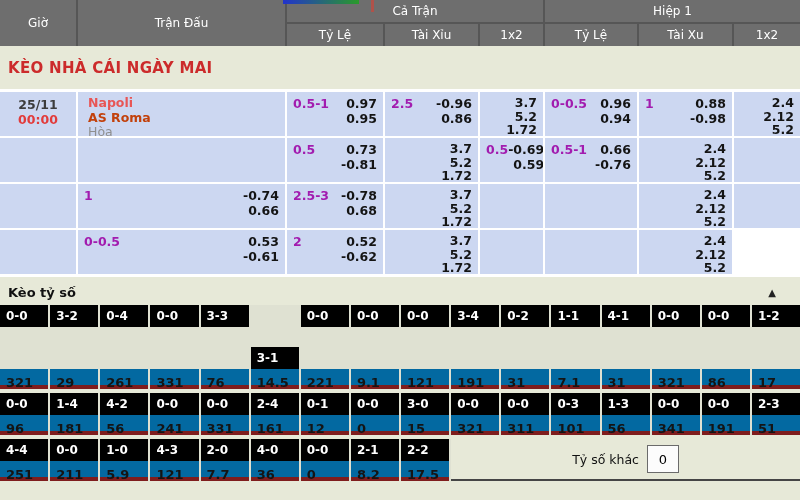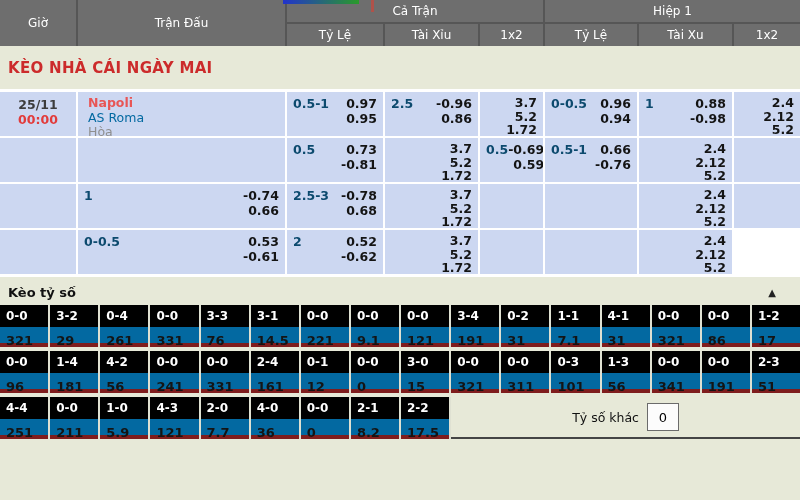--- a/index.html
+++ b/index.html
@@ -24,24 +24,24 @@
   
   .odds-table{display:grid;grid-template-columns:76px 207px 96px 93px 63px 92px 93px 66px;
     grid-template-rows:repeat(4,44px);gap:2px;background:#fff;padding:3px 0;}
   .cell{background:#ccd7f1;box-sizing:border-box;overflow:hidden;}
   .c-time{display:flex;flex-direction:column;align-items:center;padding-top:5px;
     font-size:12.5px;font-weight:bold;line-height:15px;}
   .date{color:#3c3c3c}
   .time{color:#e23b3b}
   .c-match{padding:4px 0 0 10px;font-size:12.5px;line-height:14.5px;display:flex;flex-direction:column;}
   .home{color:#e85555;font-weight:bold}
-  .away{color:#0369a1;font-weight:normal}
+  .away{color:#c2410c;font-weight:bold}
   .draw{color:#8f8f8f}
   .c-odds{display:flex;padding:4px 6px 0 6px;font-size:12.5px;font-weight:bold;}
-  .hline{color:#0c4a6e}
+  .hline{color:#a21caf}
   .nums{margin-left:auto;text-align:right;line-height:15px;color:#141414;}
   .nums.x12{line-height:13.5px;}
 
   
   .score-head{height:26px;display:flex;align-items:center;padding:2px 8px 0 8px;
     font-weight:bold;font-size:13px;color:#111;}
   .score-head .arrow{margin-left:auto;padding-right:16px;font-size:10px;color:#222;cursor:pointer;}
   .score-block{display:grid;grid-template-columns:repeat(16,1fr);column-gap:2px;
     background:#dfe1d2;margin-bottom:4px;}
   .sc{grid-row:1;height:22px;background:#000;color:#fff;font-weight:bold;font-size:12px;
@@ -236,21 +236,21 @@
     <span>Kèo tỷ số</span>
     <span class="arrow">▲</span>
   </div>
 
   <div class="score-block">
       <div class="sc" style="grid-area: 1 / 1;">0-0</div>
       <div class="sc" style="grid-area: 1 / 2;">3-2</div>
       <div class="sc" style="grid-area: 1 / 3;">0-4</div>
       <div class="sc" style="grid-area: 1 / 4;">0-0</div>
       <div class="sc" style="grid-area: 1 / 5;">3-3</div>
-      <div class="sc" style="grid-area: 1 / 6;">3-1</div>
+      <div class="sc" style="grid-area: 1 / 6; margin-top: 42px;">3-1</div>
       <div class="sc" style="grid-area: 1 / 7;">0-0</div>
       <div class="sc" style="grid-area: 1 / 8;">0-0</div>
       <div class="sc" style="grid-area: 1 / 9;">0-0</div>
       <div class="sc" style="grid-area: 1 / 10;">3-4</div>
       <div class="sc" style="grid-area: 1 / 11;">0-2</div>
       <div class="sc" style="grid-area: 1 / 12;">1-1</div>
       <div class="sc" style="grid-area: 1 / 13;">4-1</div>
       <div class="sc" style="grid-area: 1 / 14;">0-0</div>
       <div class="sc" style="grid-area: 1 / 15;">0-0</div>
       <div class="sc" style="grid-area: 1 / 16;">1-2</div>

